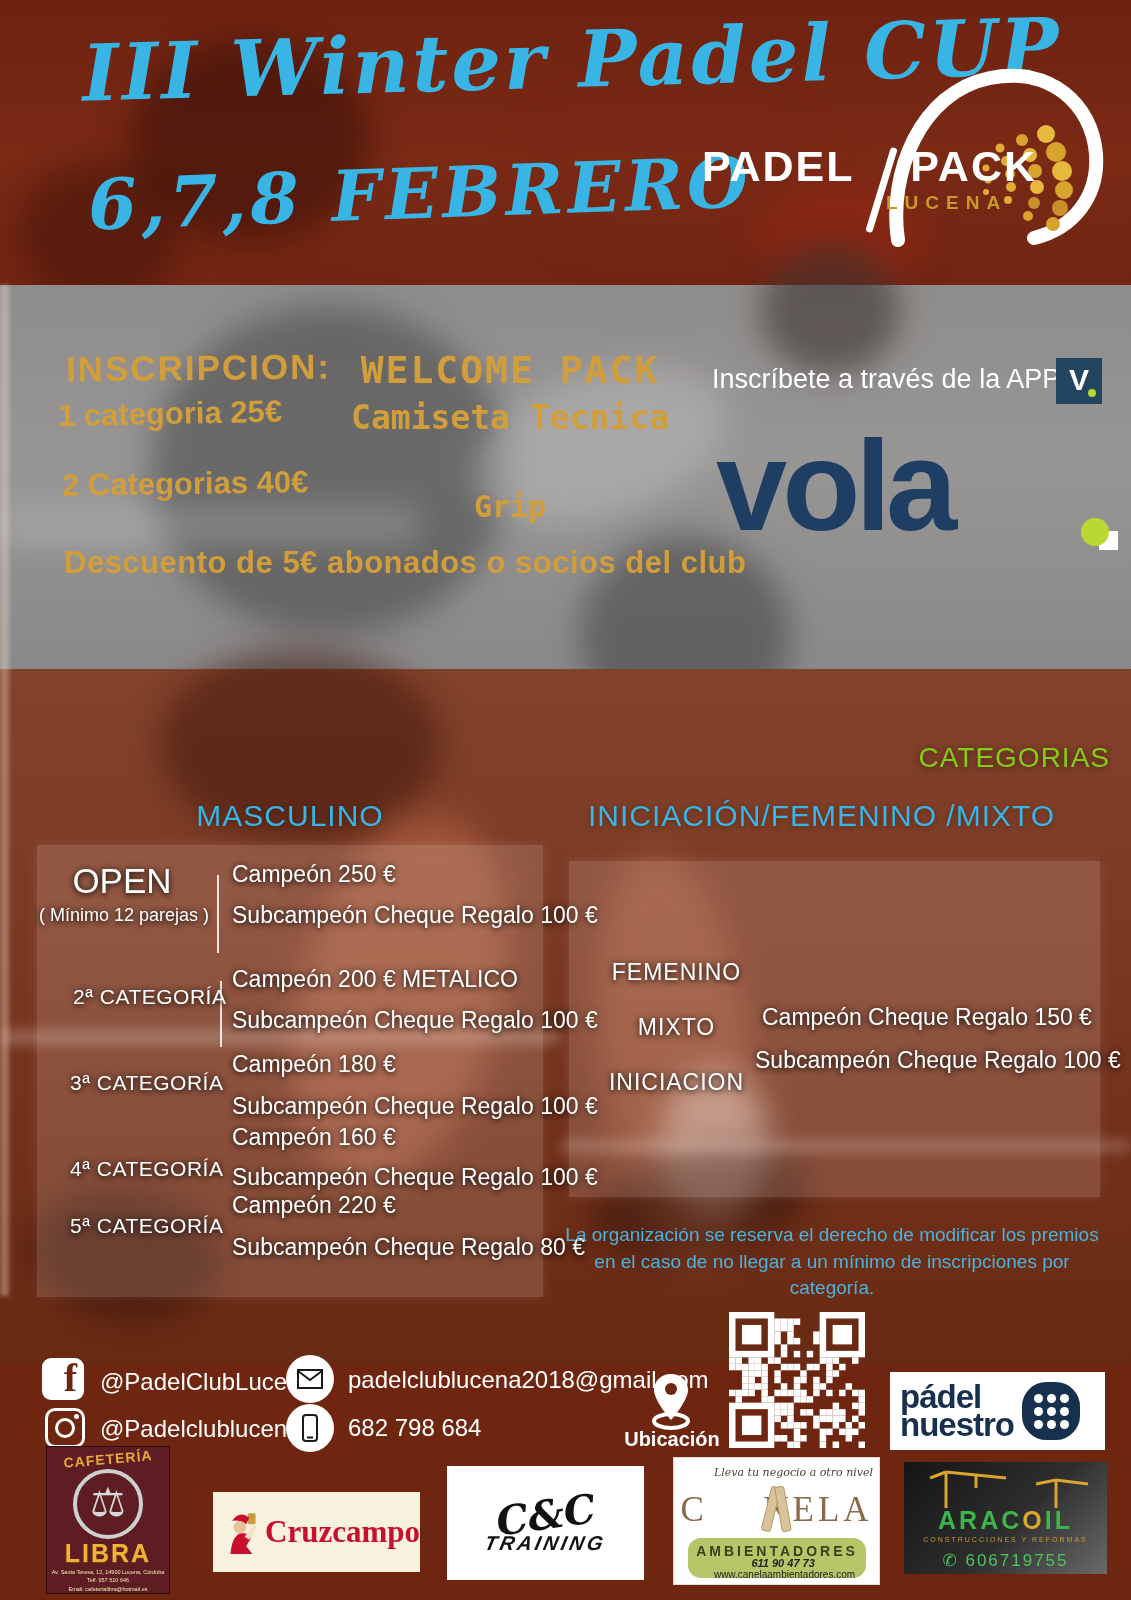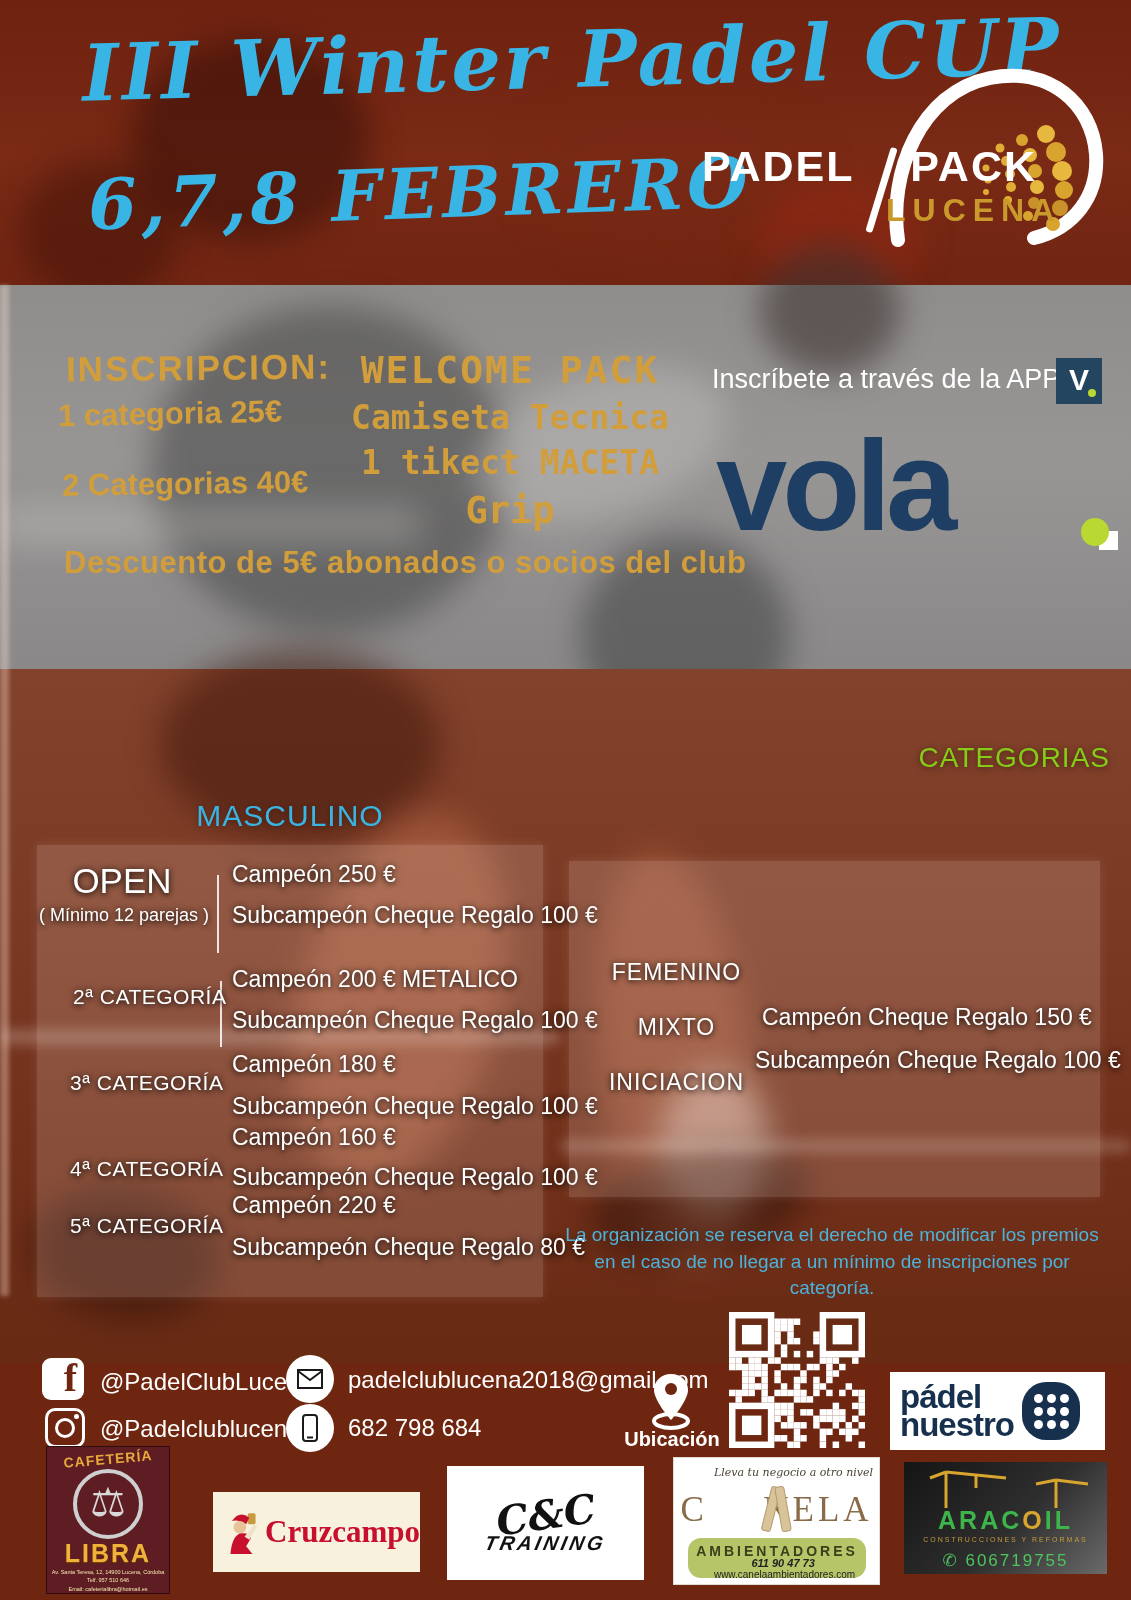--- a/index.html
+++ b/index.html
@@ -20,32 +20,32 @@
 
   
   .title{left:82px;top:16px;width:840px;font-family:"DejaVu Serif",serif;
     font-style:italic;font-weight:700;font-size:78px;color:#38b5e4;
     transform:rotate(-1.6deg);letter-spacing:3px;white-space:nowrap;}
   .date{left:88px;top:152px;font-family:"DejaVu Serif",serif;font-style:italic;
     font-weight:700;font-size:70px;color:#38b5e4;transform:rotate(-2deg);letter-spacing:4px;}
   .club-logo-text{left:702px;top:142px;width:330px;color:#fff;font-weight:700;
     font-size:43px;letter-spacing:2px;white-space:nowrap;}
   .club-slash{left:878px;top:146px;width:7px;height:88px;background:#fff;transform:rotate(17deg);border-radius:3px;}
-  .club-city{left:886px;top:192px;font-size:32px;font-weight:700;color:#c9992c;letter-spacing:7px;}
+  .club-city{left:886px;top:192px;font-size:19px;font-weight:700;color:#c9992c;letter-spacing:7px;}
 
   
   .gold{color:#d19e3b;font-weight:700;}
   .insc-h{left:66px;top:348px;font-size:35px;letter-spacing:2px;transform:rotate(-.6deg);}
   .insc-1{left:58px;top:396px;font-size:31px;transform:rotate(-1.2deg);}
   .insc-2{left:62px;top:466px;font-size:31px;transform:rotate(-.8deg);}
   .wp{font-family:"DejaVu Sans Mono",monospace;color:#d19e3b;font-weight:700;text-align:center;width:380px;left:320px;}
   .wp-h{top:348px;font-size:38px;letter-spacing:2px;}
   .wp-1{top:398px;font-size:33px;}
   .wp-2{top:443px;font-size:33px;}
-  .wp-3{top:489px;font-size:37px;text-align:center;}
+  .wp-3{top:489px;font-size:30px;text-align:center;}
   .discount{left:64px;top:545px;font-size:31px;letter-spacing:.5px;}
   .app-cta{left:712px;top:364px;font-size:27px;color:#fff;}
   .v-icon{left:1056px;top:358px;width:46px;height:46px;background:#24455f;color:#fff;
     font-weight:700;font-size:30px;text-align:center;line-height:44px;}
   .v-icon .vdot{position:absolute;right:6px;bottom:7px;width:8px;height:8px;border-radius:50%;background:#b9d832;}
   .vola{left:716px;top:422px;font-size:128px;font-weight:700;color:#1e3f63;
     letter-spacing:-5px;line-height:1;}
   .vola-sq{left:1099px;top:531px;width:19px;height:19px;background:#fff;}
   .vola-dot{left:1081px;top:518px;width:28px;height:28px;border-radius:50%;background:#b9d832;}
 
@@ -185,36 +185,36 @@
   </div>
   <div class="abs club-slash"></div>
   <div class="abs club-city">LUCENA</div>
 
   <div class="abs gold insc-h">INSCRIPCION:</div>
   <div class="abs gold insc-1">1 categoria 25€</div>
   <div class="abs gold insc-2">2 Categorias 40€</div>
 
   <div class="abs wp wp-h">WELCOME PACK</div>
   <div class="abs wp wp-1">Camiseta Tecnica</div>
-  <div class="abs wp wp-2">1 tikect MACETA</div>
   <div class="abs wp wp-3">Grip</div>
 
   <div class="abs gold discount">Descuento de 5€ abonados o socios del club</div>
 
   <div class="abs app-cta">Inscríbete  a través de la APP</div>
   <div class="abs v-icon">
     <span>V</span>
     <span class="vdot"></span>
   </div>
   <div class="abs vola">vola</div>
   <div class="abs vola-sq"></div>
   <div class="abs vola-dot"></div>
 
   <div class="abs cat-h">CATEGORIAS</div>
   <div class="abs cyan-h masc-h">MASCULINO</div>
+  <div class="abs cyan-h fem-h">INICIACIÓN/FEMENINO /MIXTO</div>
 
   <div class="abs panel panel-left">
     <div class="vline" style="left:180px;top:30px;height:78px;"></div>
     <div class="abs wtxt open-lab">OPEN</div>
     <div class="abs wtxt open-sub">( Mínimo 12 parejas )</div>
     <div class="abs wtxt prize" style="top:16px;">Campeón 250 €</div>
     <div class="abs wtxt prize" style="top:57px;">Subcampeón Cheque Regalo 100 €</div>
 
     <div class="vline" style="left:183px;top:136px;height:66px;"></div>
     <div class="abs wtxt cat-lab" style="left:36px;top:140px;">2ª CATEGORÍA</div>

